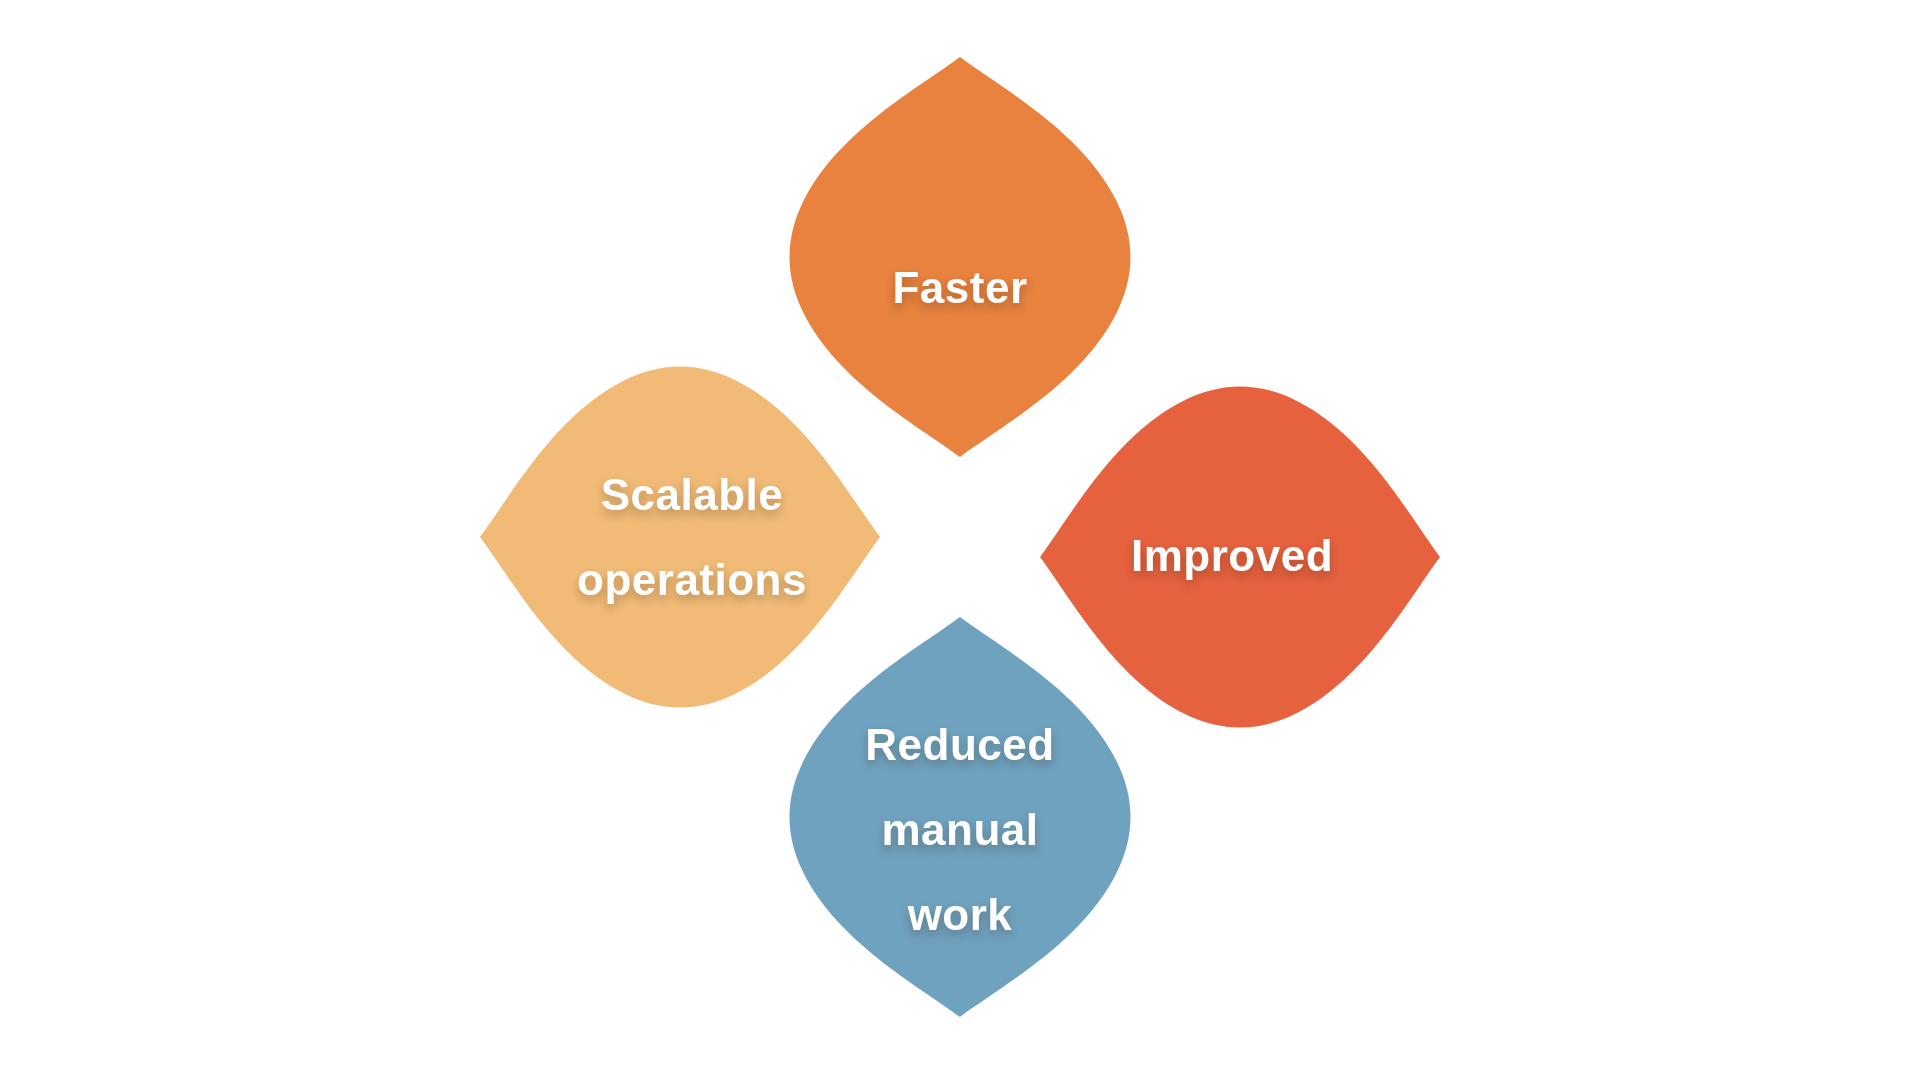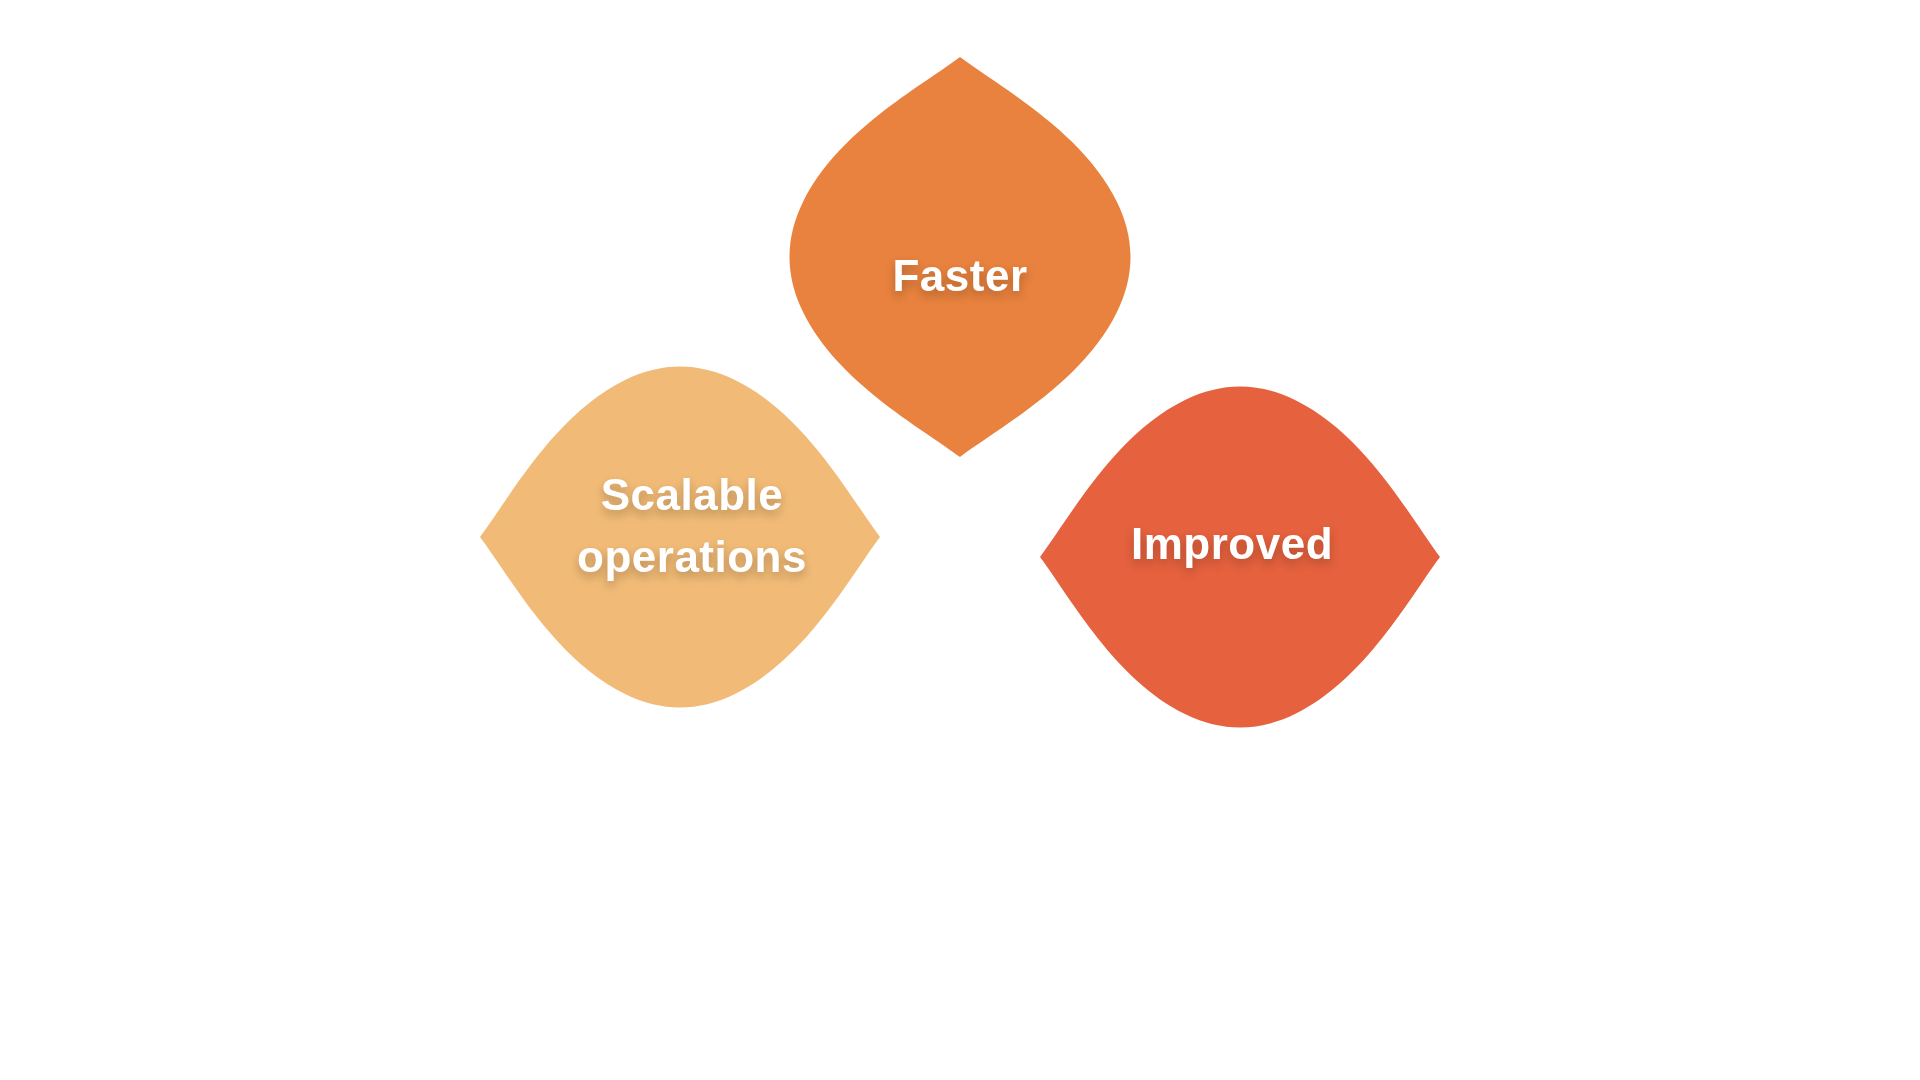--- a/index.html
+++ b/index.html
@@ -40,21 +40,21 @@
     align-items: center;
     justify-content: center;
     text-align: center;
     color: #ffffff;
     font-weight: 700;
     font-size: 44px;
     line-height: 62px;
     letter-spacing: 0.5px;
     text-shadow: 0 5px 10px rgba(55, 35, 15, 0.30);
   }
-  .label span { display: block; white-space: nowrap; }
+  .label span { display: block; white-space: nowrap; margin-top: 23px; }
 
   
   .petal-top    .label { transform: translate(0px, 19px); }
   .petal-bottom .label { transform: translate(0px, 1px); }
   .petal-left   .label { transform: translate(12px, -11px); }
   .petal-right  .label { transform: translate(-8px, -13px); }
 </style>
 </head>
 <body>
 
@@ -71,20 +71,30 @@
 
   <div class="petal petal-right">
     <svg width="400" height="350" viewBox="0 0 400 350">
       <path d="M 0 175 C 30 135 75 52 145 18 C 182 0 218 0 255 18 C 325 52 370 135 400 175 C 370 215 325 298 255 332 C 218 350 182 350 145 332 C 75 298 30 215 0 175 Z" fill="#E6613E"></path>
     </svg>
     <div class="label">
       <span>Improved</span>
     </div>
   </div>
 
+  <div class="petal petal-bottom">
+    <svg width="350" height="400" viewBox="0 0 350 400">
+      <path d="M 175 0 C 135 30 52 75 18 145 C 0 182 0 218 18 255 C 52 325 135 370 175 400 C 215 370 298 325 332 255 C 350 218 350 182 332 145 C 298 75 215 30 175 0 Z" fill="#6FA2BF"></path>
+    </svg>
+    <div class="label">
+      <span>Reduced</span>
+      <span>manual</span>
+      <span>work</span>
+    </div>
+  </div>
 
   <div class="petal petal-left">
     <svg width="400" height="350" viewBox="0 0 400 350">
       <path d="M 0 175 C 30 135 75 52 145 18 C 182 0 218 0 255 18 C 325 52 370 135 400 175 C 370 215 325 298 255 332 C 218 350 182 350 145 332 C 75 298 30 215 0 175 Z" fill="#F1BB77"></path>
     </svg>
     <div class="label">
       <span>Scalable</span>
       <span>operations</span>
     </div>
   </div>

